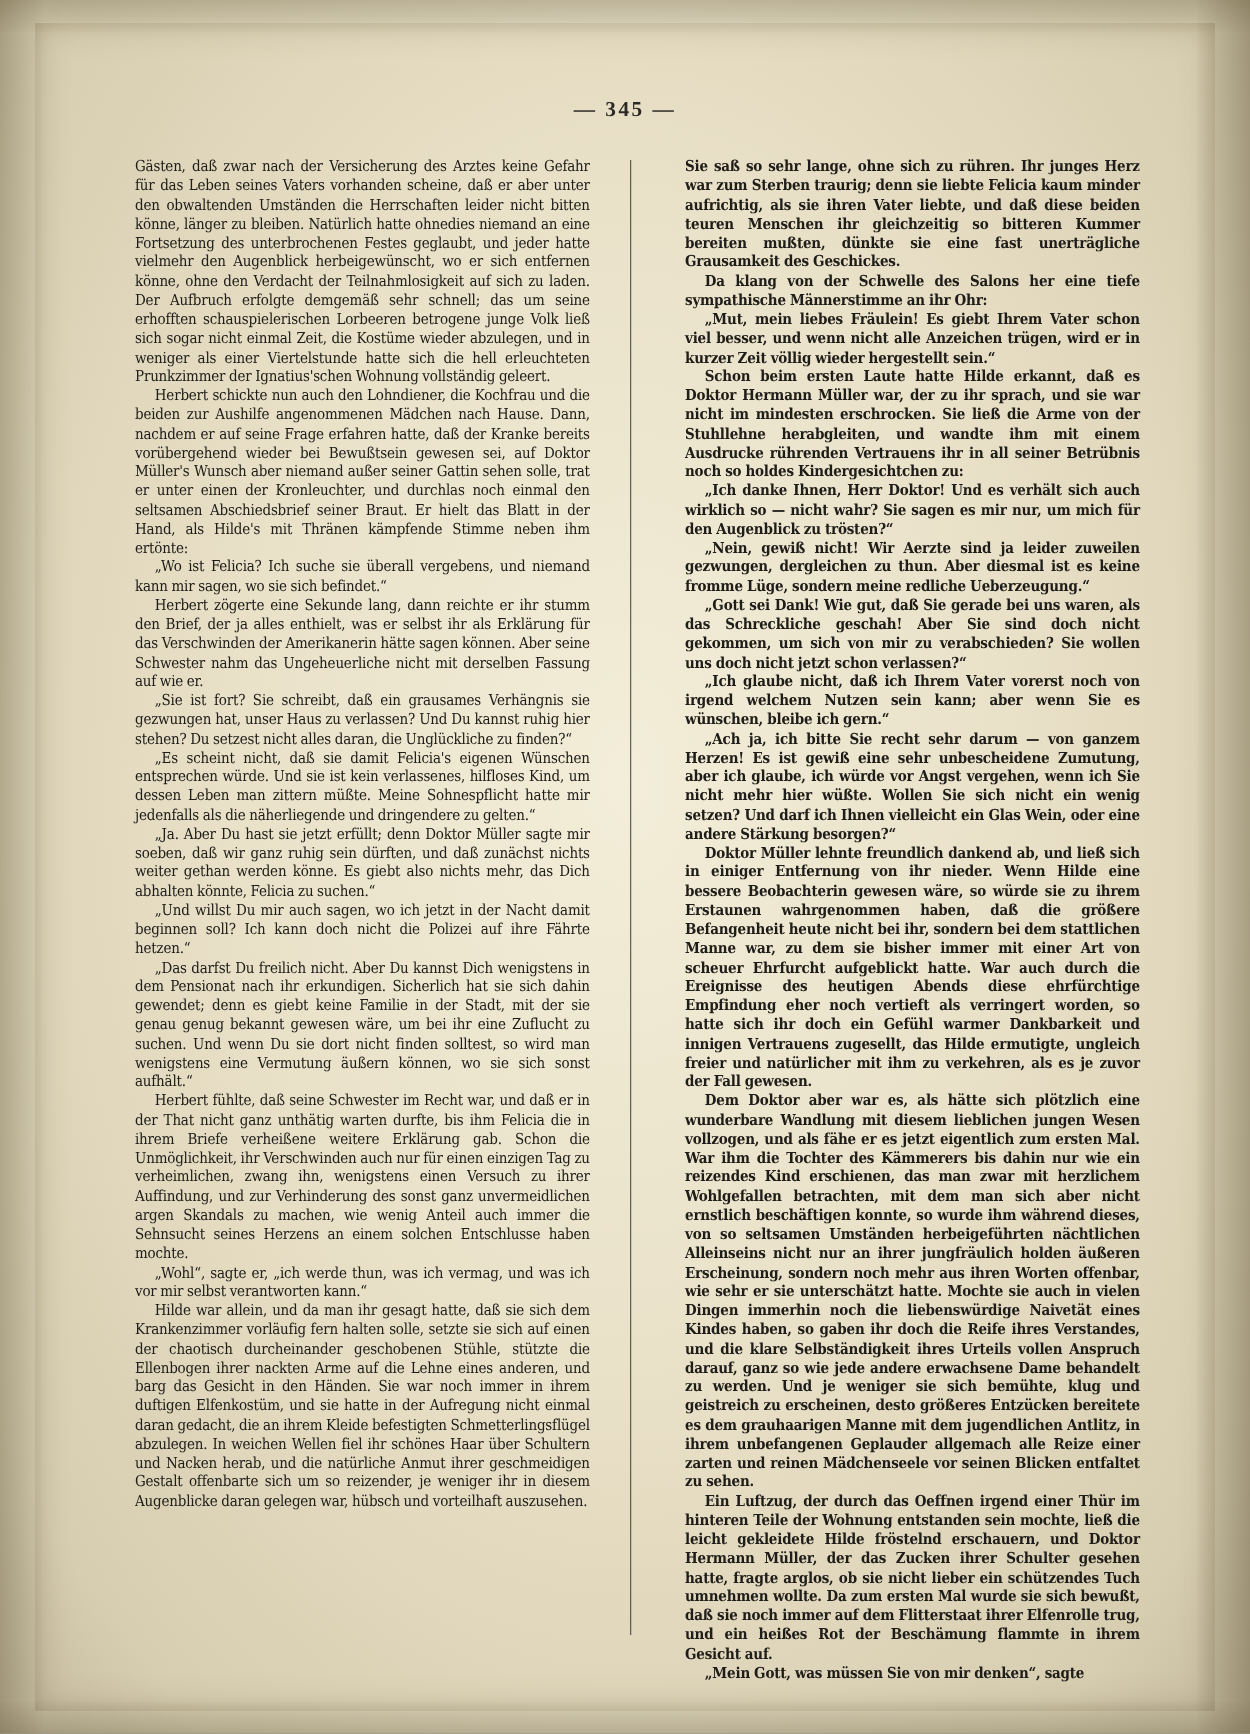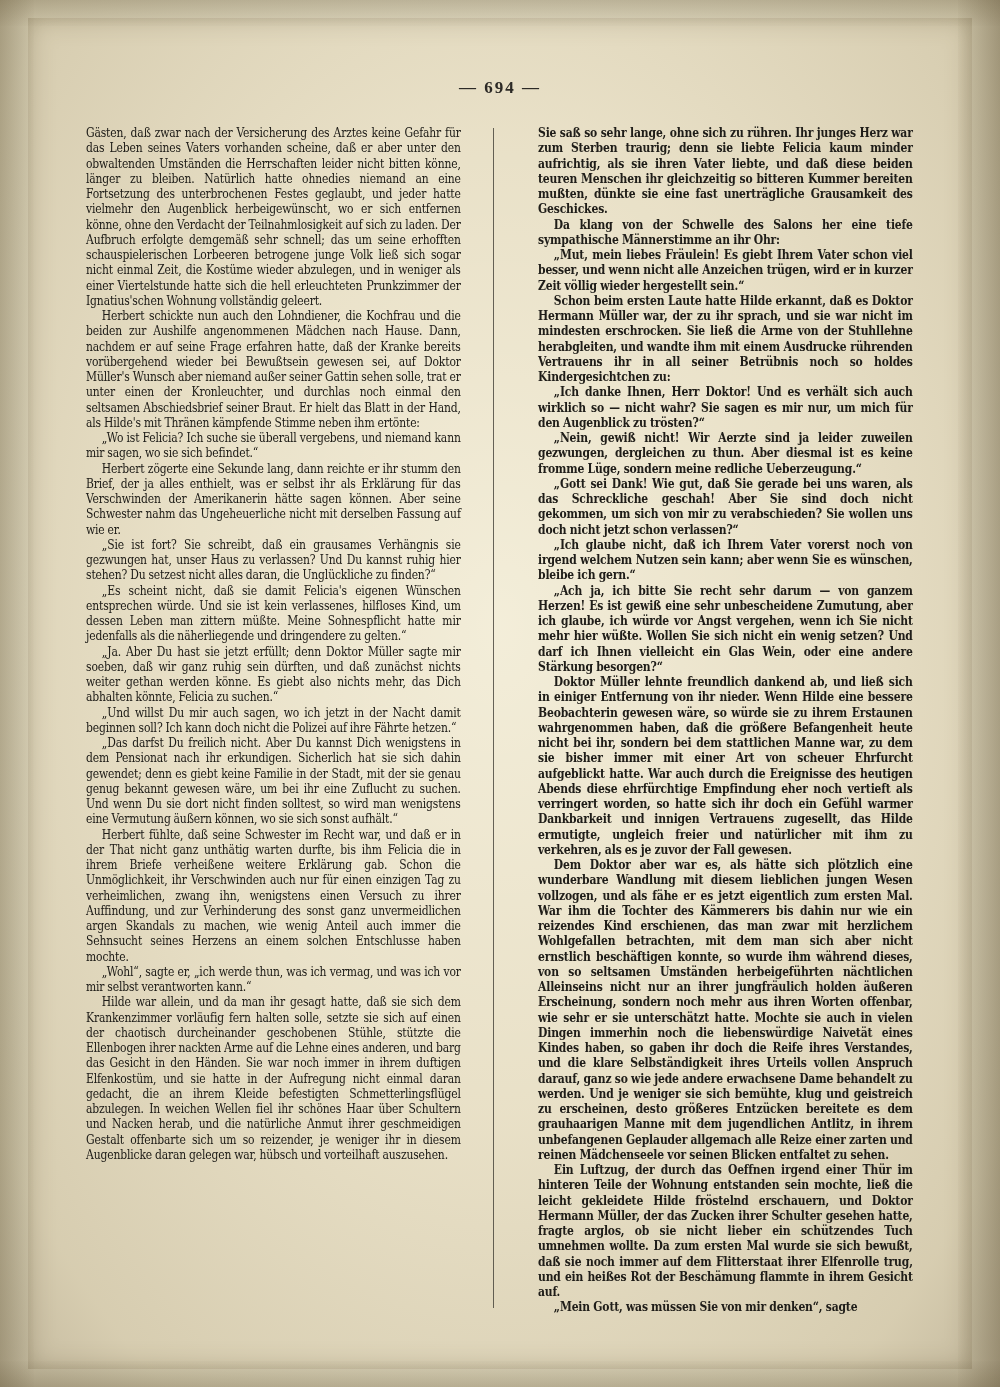--- a/index.html
+++ b/index.html
@@ -89,21 +89,21 @@
     width: 830px;
     height: 1190px;
     display: flex;
     gap: 0;
     z-index: 4;
   }
   .col {
     width: 386px;
     position: relative;
   }
-  .col-left { padding-right: 14px; }
+  .col-left { padding-right: 14px; margin-left: 22px; }
   .col-right { padding-left: 30px; font-weight: bold; }
 
   .rule {
     width: 1px;
     background: #3a372f;
     margin: 2px 14px 8px 14px;
     opacity: 0.75;
     align-self: stretch;
     height: 1180px;
   }
@@ -134,21 +134,21 @@
 </head>
 <body>
 
 <div class="page">
   <div class="sheet"></div>
   <div class="edge-left"></div>
   <div class="edge-top"></div>
   <div class="edge-bottom"></div>
   <div class="binding"></div>
 
-  <div class="folio">— 694 —</div>
+  <div class="folio">— 345 —</div>
 
   <div class="columns">
     <div class="col col-left">
       <p class="par first">Gästen, daß zwar nach der Versicherung des Arztes keine Gefahr für das Leben seines Vaters vorhanden scheine, daß er aber unter den obwaltenden Umständen die Herrschaften leider nicht bitten könne, länger zu bleiben. Natürlich hatte ohnedies niemand an eine Fortsetzung des unterbrochenen Festes geglaubt, und jeder hatte vielmehr den Augenblick herbeigewünscht, wo er sich entfernen könne, ohne den Verdacht der Teilnahmlosigkeit auf sich zu laden. Der Aufbruch erfolgte demgemäß sehr schnell; das um seine erhofften schauspielerischen Lorbeeren betrogene junge Volk ließ sich sogar nicht einmal Zeit, die Kostüme wieder abzulegen, und in weniger als einer Viertelstunde hatte sich die hell erleuchteten Prunkzimmer der Ignatius'schen Wohnung vollständig geleert.</p>
       <p class="par">Herbert schickte nun auch den Lohndiener, die Kochfrau und die beiden zur Aushilfe angenommenen Mädchen nach Hause. Dann, nachdem er auf seine Frage erfahren hatte, daß der Kranke bereits vorübergehend wieder bei Bewußtsein gewesen sei, auf Doktor Müller's Wunsch aber niemand außer seiner Gattin sehen solle, trat er unter einen der Kronleuchter, und durchlas noch einmal den seltsamen Abschiedsbrief seiner Braut. Er hielt das Blatt in der Hand, als Hilde's mit Thränen kämpfende Stimme neben ihm ertönte:</p>
       <p class="par">„Wo ist Felicia? Ich suche sie überall vergebens, und niemand kann mir sagen, wo sie sich befindet.“</p>
       <p class="par">Herbert zögerte eine Sekunde lang, dann reichte er ihr stumm den Brief, der ja alles enthielt, was er selbst ihr als Erklärung für das Verschwinden der Amerikanerin hätte sagen können. Aber seine Schwester nahm das Ungeheuerliche nicht mit derselben Fassung auf wie er.</p>
       <p class="par">„Sie ist fort? Sie schreibt, daß ein grausames Verhängnis sie gezwungen hat, unser Haus zu verlassen? Und Du kannst ruhig hier stehen? Du setzest nicht alles daran, die Unglückliche zu finden?“</p>
       <p class="par">„Es scheint nicht, daß sie damit Felicia's eigenen Wünschen entsprechen würde. Und sie ist kein verlassenes, hilfloses Kind, um dessen Leben man zittern müßte. Meine Sohnespflicht hatte mir jedenfalls als die näherliegende und dringendere zu gelten.“</p>
       <p class="par">„Ja. Aber Du hast sie jetzt erfüllt; denn Doktor Müller sagte mir soeben, daß wir ganz ruhig sein dürften, und daß zunächst nichts weiter gethan werden könne. Es giebt also nichts mehr, das Dich abhalten könnte, Felicia zu suchen.“</p>

